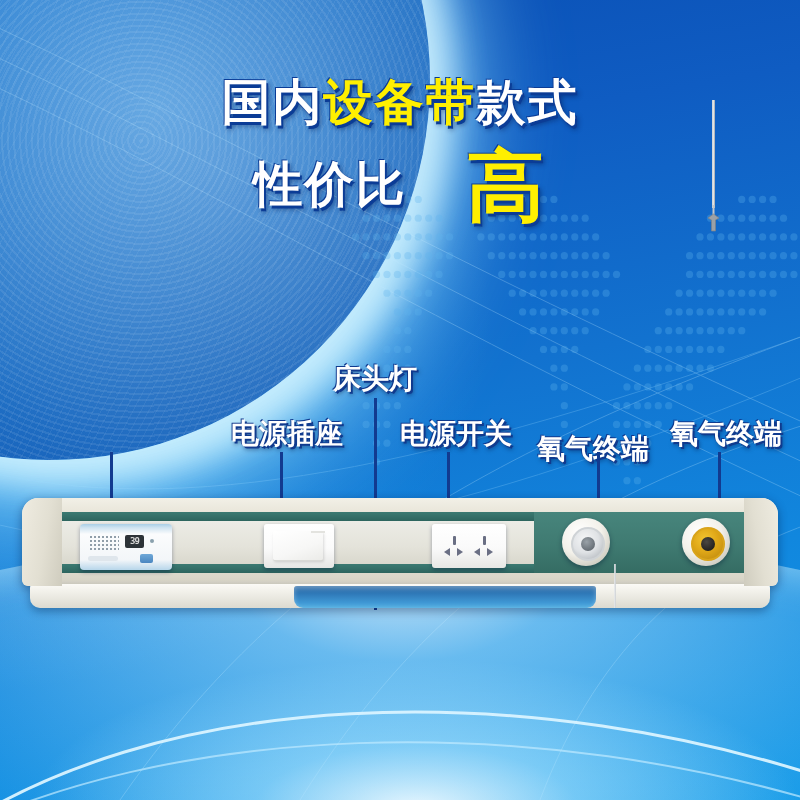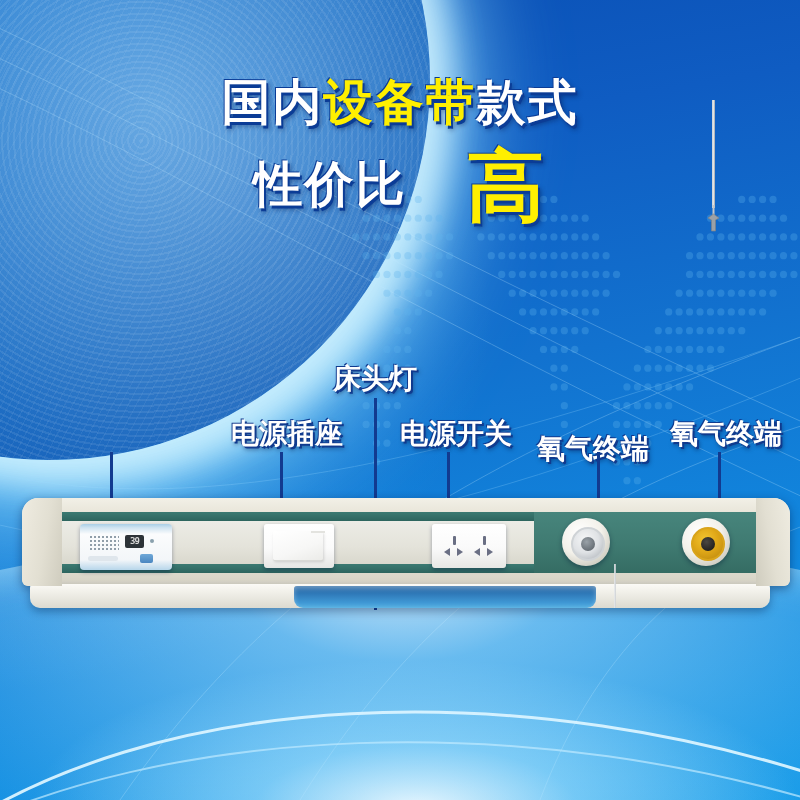--- a/index.html
+++ b/index.html
@@ -56,21 +56,21 @@
   
   .labels{position:absolute;left:0;top:0;width:800px;height:800px;}
   .lbl{position:absolute;font-size:28px;font-weight:bold;color:#fff;white-space:nowrap;
        text-shadow:2px 2px 0 #103a8e,-1px -1px 0 #103a8e,2px 3px 4px rgba(0,18,60,.5);}
   .leader{position:absolute;width:3px;background:#123a8f;}
   .callout{position:absolute;border:4px solid #123a8f;border-radius:12px;}
   
   #panel{position:absolute;left:22px;top:498px;width:756px;height:118px;}
   .panel-body{position:absolute;left:0;top:0;width:100%;height:88px;border-radius:16px 16px 6px 6px;
     background:linear-gradient(180deg,#f2f0e7 0%,#e9e6da 16%,#e3e0d3 70%,#d6d3c5 100%);
-    box-shadow:0 3px 10px rgba(0,25,70,.45);overflow:hidden;padding-left:12px;}
+    box-shadow:0 3px 10px rgba(0,25,70,.45);overflow:hidden;}
   .cap-l{position:absolute;left:0;top:0;width:40px;height:88px;border-radius:16px 0 0 6px;
     background:linear-gradient(100deg,#efece1 0%,#e2dfd2 55%,#cfccbe 100%);z-index:6;}
   .cap-r{position:absolute;right:0;top:0;width:34px;height:88px;border-radius:0 16px 6px 0;
     background:linear-gradient(260deg,#efece1 0%,#e2dfd2 55%,#cfccbe 100%);z-index:6;}
   .stripe{position:absolute;left:36px;right:30px;height:9px;background:linear-gradient(180deg,#3b7a72,#2d655e);}
   .stripe.top{top:14px;}
   .stripe.bot{top:66px;}
   .teal-zone{position:absolute;left:512px;right:30px;top:14px;height:61px;
     background:linear-gradient(180deg,#47857c 0%,#3f7a71 55%,#356c63 100%);}
   .face{position:absolute;left:36px;right:30px;top:23px;height:43px;

